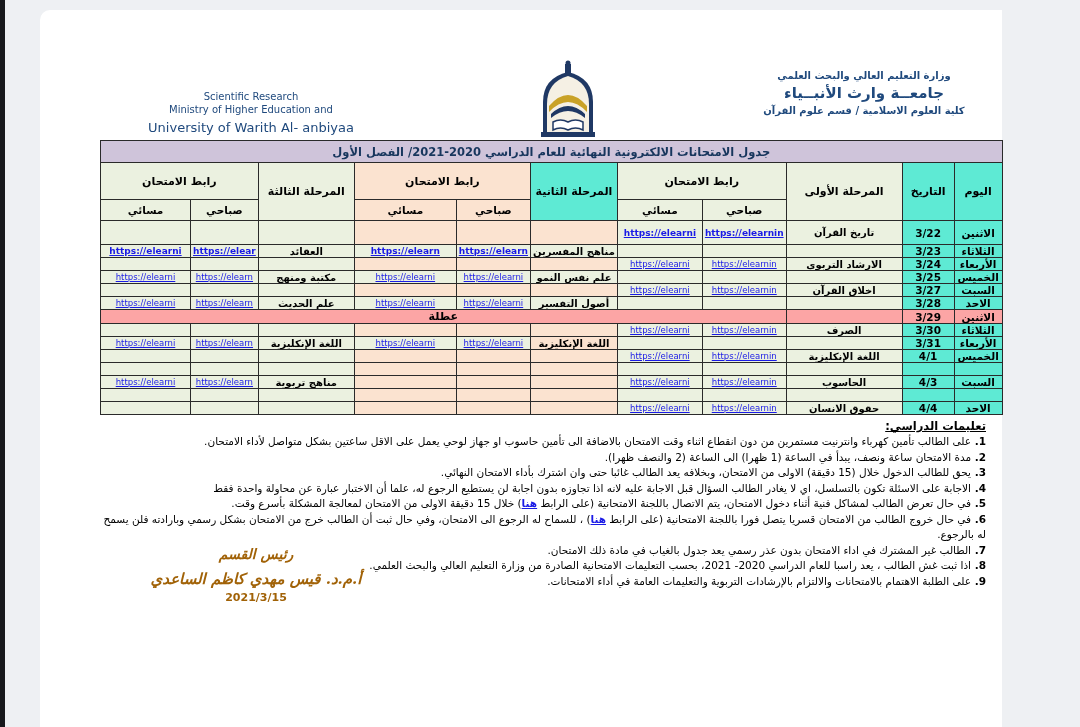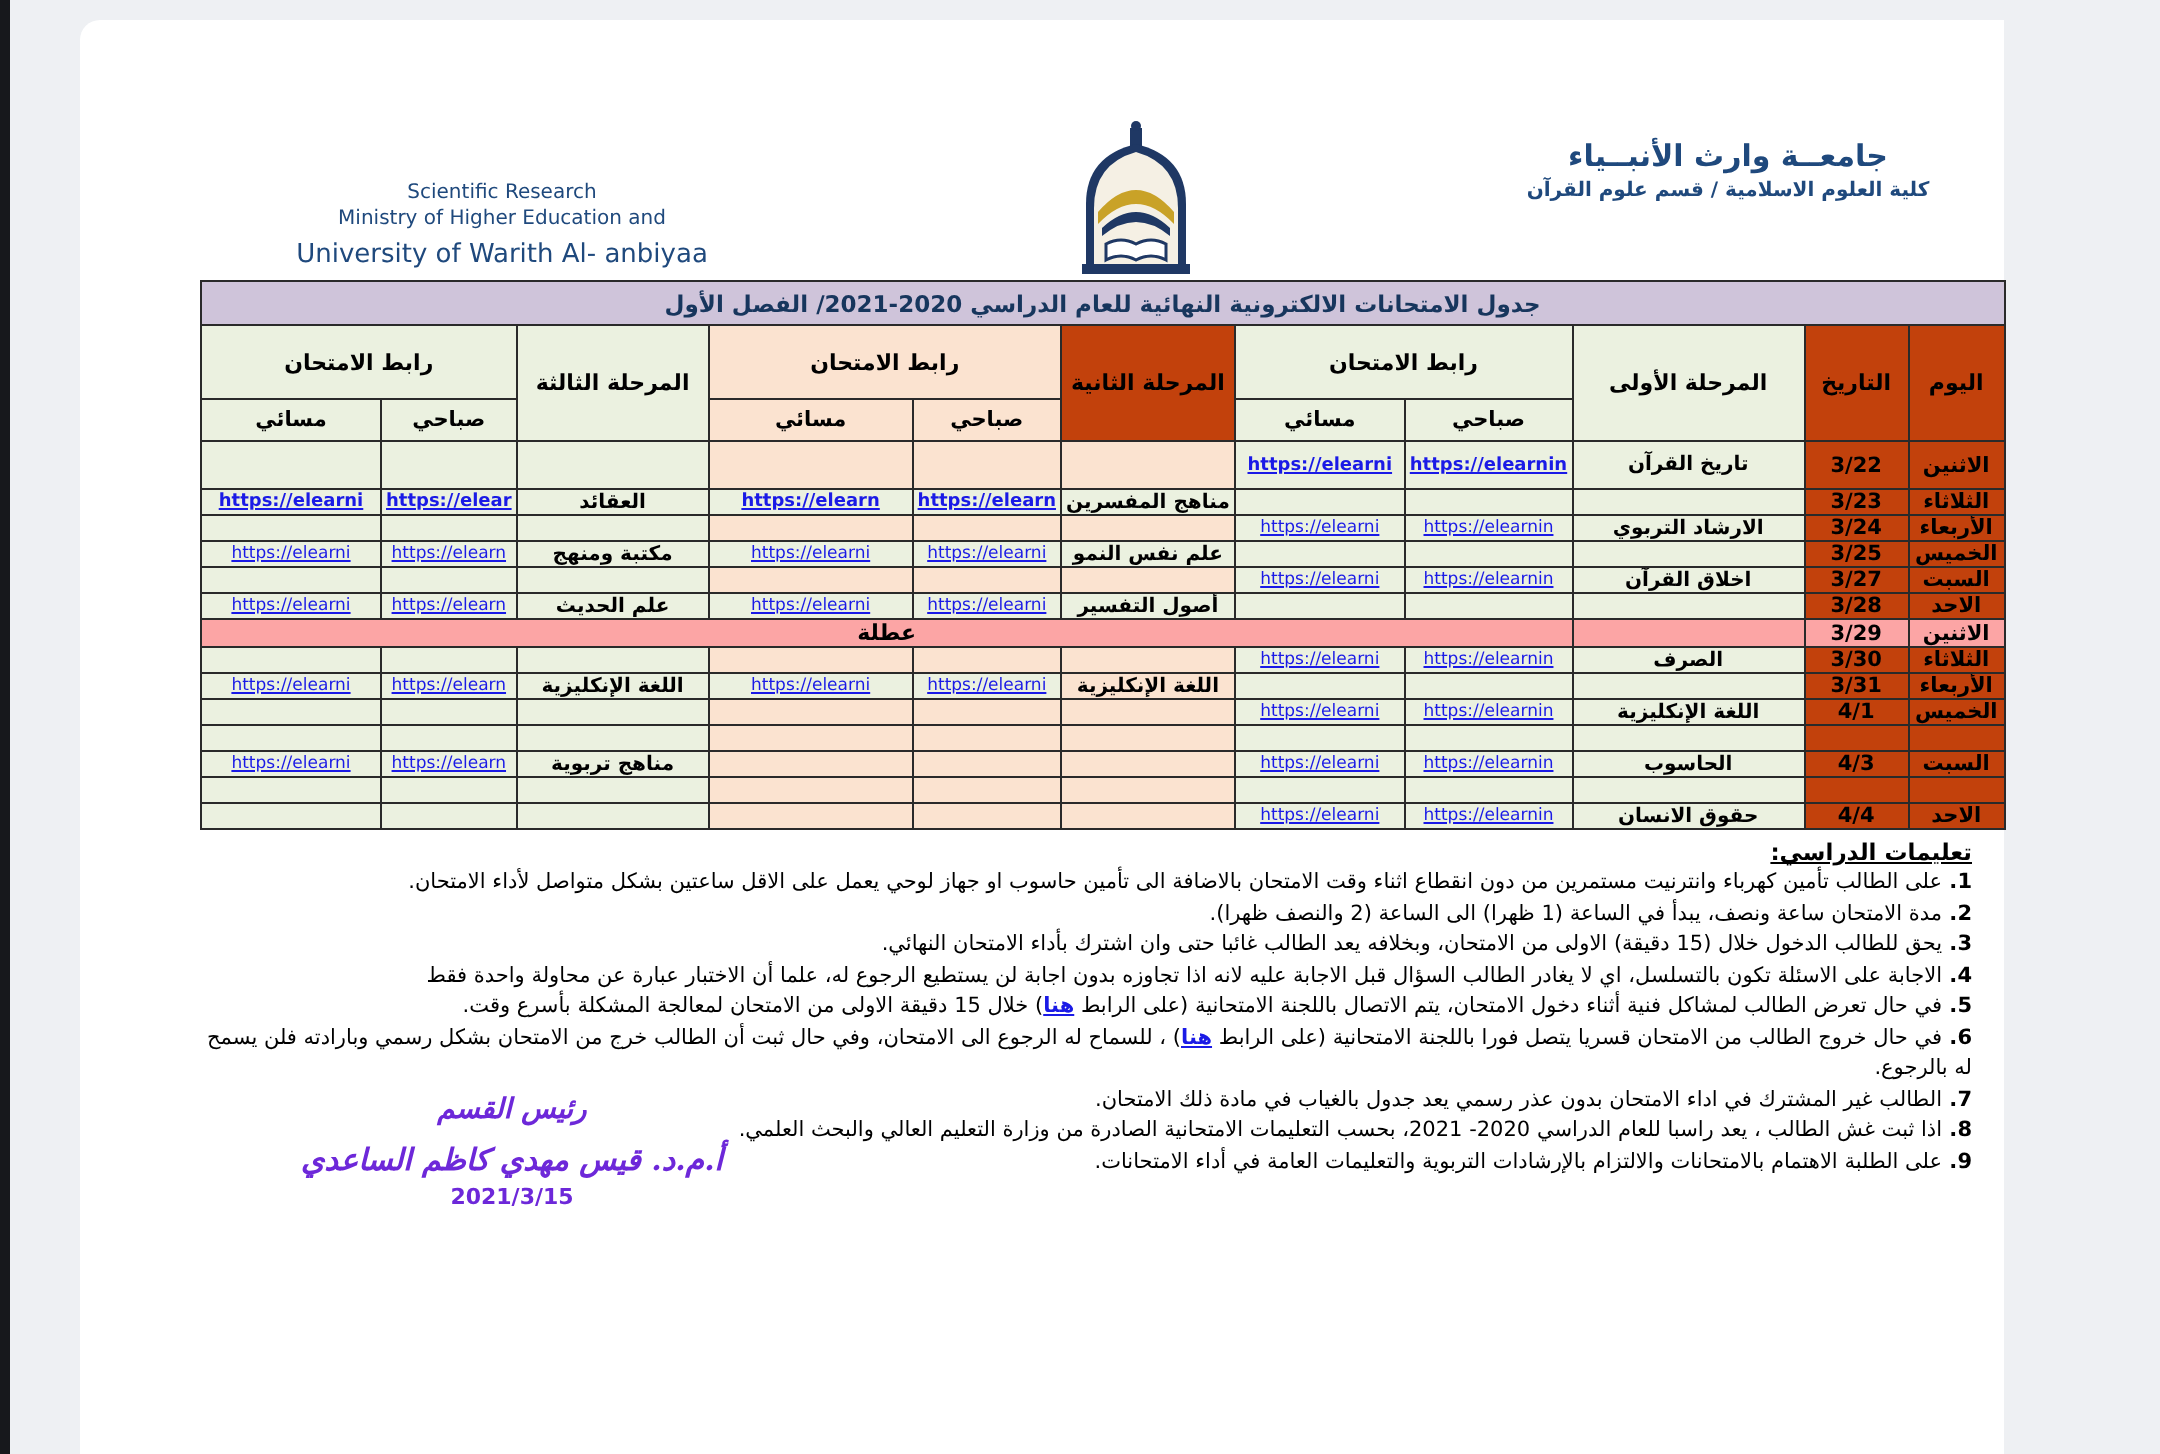--- a/index.html
+++ b/index.html
@@ -19,39 +19,39 @@
   .logo{position:absolute;left:537px;top:60px;width:62px;height:80px;}
 
   
   table.exam{position:absolute;left:100px;top:140px;border-collapse:collapse;table-layout:fixed;direction:rtl;}
   table.exam td{border:1px solid #2a2a2a;padding:0 2px;overflow:hidden;white-space:nowrap;text-align:center;vertical-align:middle;}
   tr.title-row td{height:21px;background:#cfc4da;color:#17365d;font-weight:bold;font-size:11.5px;}
   tr.hA td{height:36px;font-weight:bold;font-size:11px;color:#000;}
   tr.hB td{height:20px;font-weight:bold;font-size:10.5px;color:#000;}
   tr.body-row{height:13px;}
   tr.tall{height:24px;}
-  td.c-peach{background:#c2410c;}
+  td.c-peach{background:#5eead4;}
   td.c-plight{background:#fbe3d0;}
   td.c-green{background:#ebf1e0;}
   td.c-hol{background:#fca5a5;}
   td.daycell,td.datecell{font-weight:bold;font-size:10.5px;}
   td.subj{font-weight:bold;font-size:10px;color:#000;}
   td.linkcell{font-size:8.5px;color:#1a1ae6;text-decoration:underline;}
   td.linkcell.lb{font-weight:bold;font-size:9px;}
   td.holtxt{font-weight:bold;font-size:11px;color:#000;}
 
   
   .notes{position:absolute;left:98px;top:419px;width:888px;direction:rtl;text-align:right;color:#000;}
   .notes-title{font-size:11.5px;font-weight:bold;text-decoration:underline;line-height:15px;}
   .note-line{font-size:10.5px;line-height:15.5px;}
   .note-num{font-weight:bold;}
   .note-link{color:#1a1ae6;text-decoration:underline;font-weight:bold;cursor:pointer;}
 
   
-  .signature{position:absolute;left:128px;top:546px;width:256px;text-align:center;color:#6d28d9;}
+  .signature{position:absolute;left:128px;top:546px;width:256px;text-align:center;color:#a16207;}
   .sig-role{font-family:"DejaVu Serif",serif;font-style:italic;font-weight:bold;font-size:14px;direction:rtl;}
   .sig-name{font-family:"DejaVu Serif",serif;font-style:italic;font-weight:bold;font-size:15px;direction:rtl;margin-top:8px;}
   .sig-date{font-size:11px;font-weight:bold;margin-top:3px;}
 </style>
 </head>
 <body>
 
 <div id="canvas">
   <div id="sheet"></div>
   <div id="edge-strip"></div>
@@ -70,20 +70,21 @@
       <path d="M6 72 L6 42 Q6 18 31 12 Q56 18 56 42 L56 72 Z" fill="#1f3864"></path>
       <path d="M10 72 L10 44 Q10 22 31 16 Q52 22 52 44 L52 72 Z" fill="#f5f0e4"></path>
       <path d="M12 46 Q31 24 50 46 L50 52 Q31 32 12 52 Z" fill="#c9a227"></path>
       <path d="M14 54 Q31 38 48 54 L48 58 Q31 44 14 58 Z" fill="#1f3864"></path>
       <path d="M16 62 Q23.5 58 31 62 Q38.5 58 46 62 L46 70 Q38.5 66 31 70 Q23.5 66 16 70 Z" fill="#ffffff" stroke="#1f3864" stroke-width="1.5"></path>
       <rect x="4" y="72" width="54" height="5" fill="#1f3864"></rect>
     </svg>
   </div>
 
   <div class="hdr-ar">
+    <div class="a1">وزارة التعليم العالي والبحث العلمي</div>
     <div class="a2">جامعــة وارث الأنبــياء</div>
     <div class="a3">كلية العلوم الاسلامية / قسم علوم القرآن</div>
   </div>
 
   <table class="exam">
     <colgroup>
       <col style="width:48px">
         <col style="width:52px">
         <col style="width:116px">
         <col style="width:65px">

